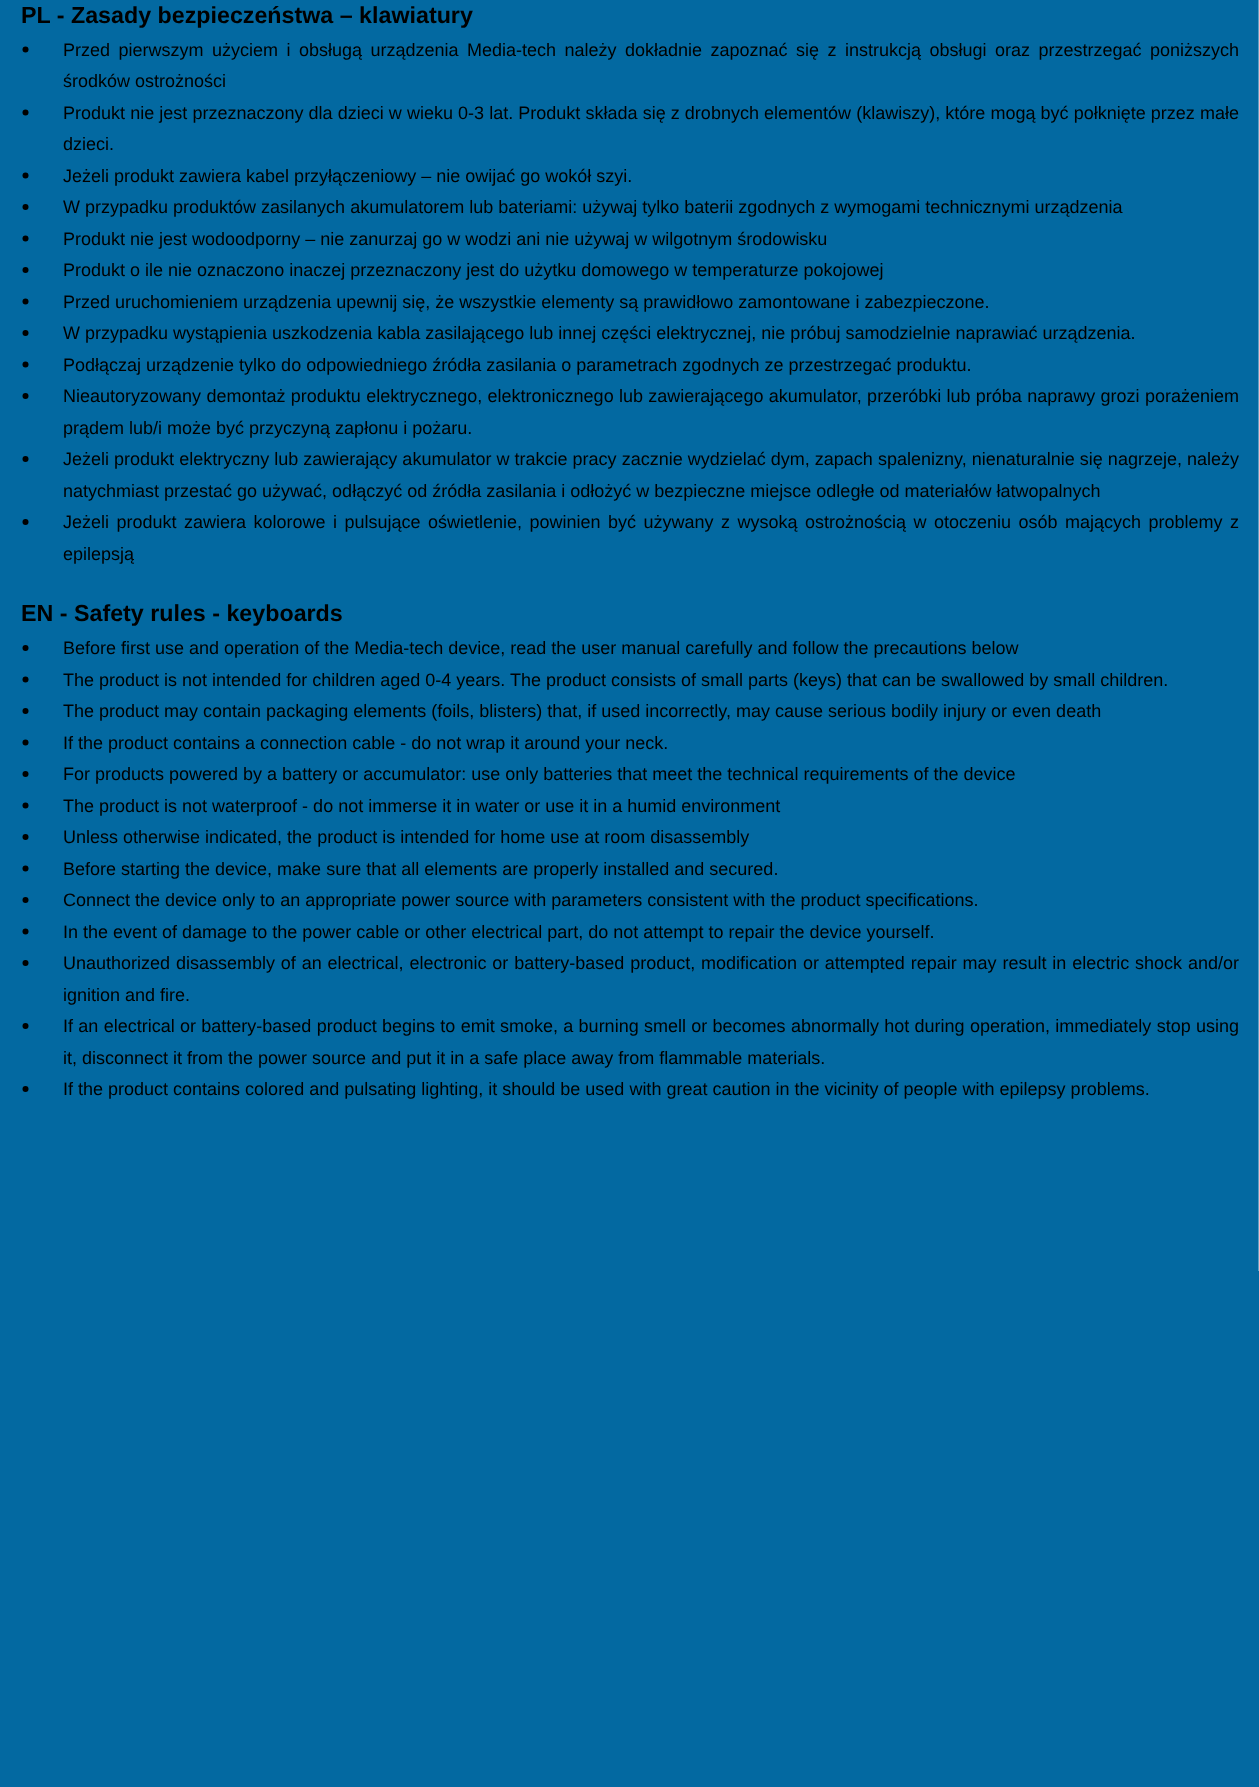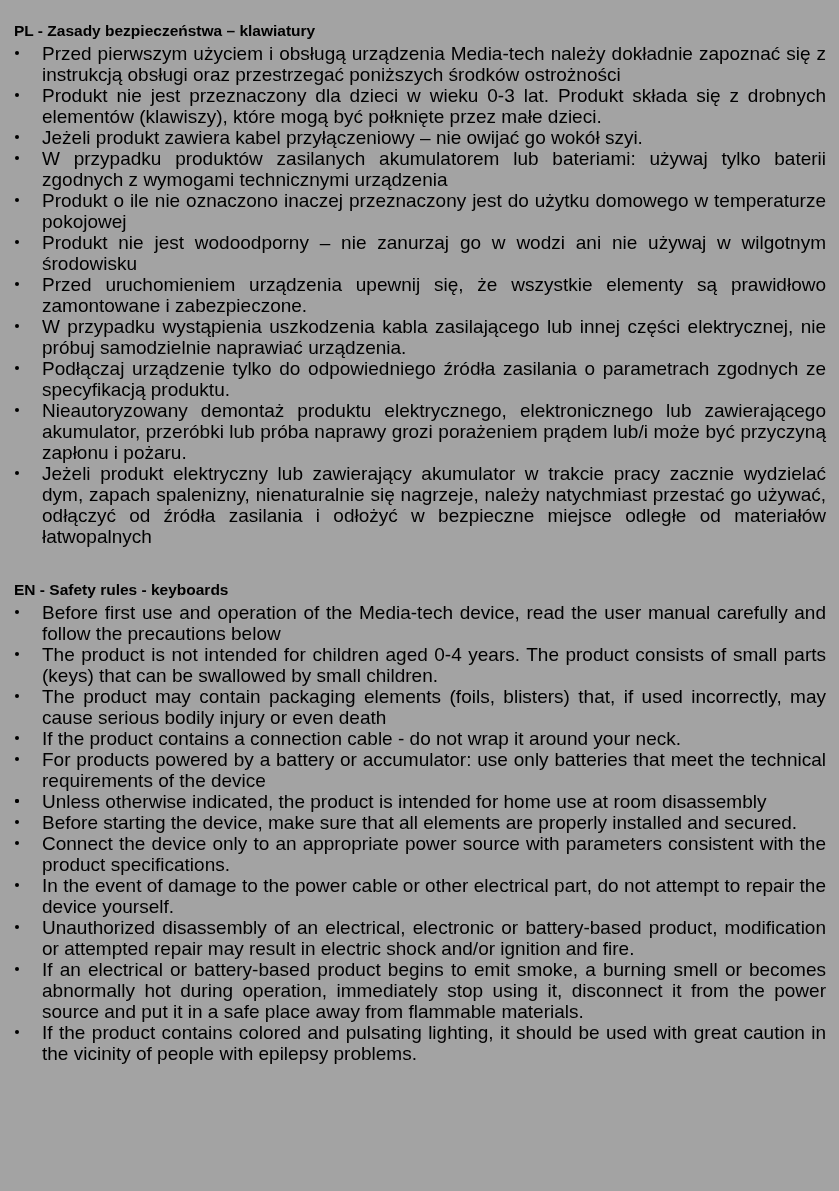--- a/index.html
+++ b/index.html
@@ -11,42 +11,42 @@
     width: 839px;
     min-height: 1191px;
     font-family: "Liberation Sans", "DejaVu Sans", sans-serif;
     color: #000000;
     -webkit-font-smoothing: antialiased;
   }
   .page {
     box-sizing: border-box;
     width: 839px;
     min-height: 1191px;
-    padding: 20px 13px 40px 14px;
-    background: #a3a3a3;
+    padding: 0 13px 40px 14px;
+    background: #0369a1;
   }
   .section-heading {
     font-size: 15.5px;
     line-height: 21px;
     font-weight: bold;
     margin: 0 0 2px 0;
   }
   .section + .section {
-    margin-top: 32px;
+    margin-top: 19px;
   }
   ul.bullet-list {
     list-style: none;
     margin: 0;
     padding: 0;
   }
   ul.bullet-list li {
     position: relative;
     display: block;
     padding-left: 28px;
-    font-size: 19px;
+    font-size: 12px;
     line-height: 21px;
     text-align: justify;
     hyphens: auto;
     -webkit-hyphens: auto;
   }
   ul.bullet-list .dot {
     position: absolute;
     left: 1px;
     top: 8px;
     width: 4px;
@@ -63,39 +63,40 @@
 
 <div class="page">
 
   <section class="section" lang="pl">
     <h1 class="section-heading">PL - Zasady bezpieczeństwa – klawiatury</h1>
     <ul class="bullet-list">
         <li><span class="dot"></span><span class="item-text">Przed pierwszym użyciem i obsługą urządzenia Media-tech należy dokładnie zapoznać się z instrukcją obsługi oraz przestrzegać poniższych środków ostrożności</span></li>
         <li><span class="dot"></span><span class="item-text">Produkt nie jest przeznaczony dla dzieci w wieku 0-3 lat. Produkt składa się z drobnych elementów (klawiszy), które mogą być połknięte przez małe dzieci.</span></li>
         <li><span class="dot"></span><span class="item-text">Jeżeli produkt zawiera kabel przyłączeniowy – nie owijać go wokół szyi.</span></li>
         <li><span class="dot"></span><span class="item-text">W przypadku produktów zasilanych akumulatorem lub bateriami: używaj tylko baterii zgodnych z wymogami technicznymi urządzenia</span></li>
+        <li><span class="dot"></span><span class="item-text">Produkt nie jest wodoodporny – nie zanurzaj go w wodzi ani nie używaj w wilgotnym środowisku</span></li>
         <li><span class="dot"></span><span class="item-text">Produkt o ile nie oznaczono inaczej przeznaczony jest do użytku domowego w temperaturze pokojowej</span></li>
-        <li><span class="dot"></span><span class="item-text">Produkt nie jest wodoodporny – nie zanurzaj go w wodzi ani nie używaj w wilgotnym środowisku</span></li>
         <li><span class="dot"></span><span class="item-text">Przed uruchomieniem urządzenia upewnij się, że wszystkie elementy są prawidłowo zamontowane i zabezpieczone.</span></li>
         <li><span class="dot"></span><span class="item-text">W przypadku wystąpienia uszkodzenia kabla zasilającego lub innej części elektrycznej, nie próbuj samodzielnie naprawiać urządzenia.</span></li>
-        <li><span class="dot"></span><span class="item-text">Podłączaj urządzenie tylko do odpowiedniego źródła zasilania o parametrach zgodnych ze specyfikacją produktu.</span></li>
+        <li><span class="dot"></span><span class="item-text">Podłączaj urządzenie tylko do odpowiedniego źródła zasilania o parametrach zgodnych ze przestrzegać produktu.</span></li>
         <li><span class="dot"></span><span class="item-text">Nieautoryzowany demontaż produktu elektrycznego, elektronicznego lub zawierającego akumulator, przeróbki lub próba naprawy grozi porażeniem prądem lub/i może być przyczyną zapłonu i pożaru.</span></li>
         <li><span class="dot"></span><span class="item-text">Jeżeli produkt elektryczny lub zawierający akumulator w trakcie pracy zacznie wydzielać dym, zapach spalenizny, nienaturalnie się nagrzeje, należy natychmiast przestać go używać, odłączyć od źródła zasilania i odłożyć w bezpieczne miejsce odległe od materiałów łatwopalnych</span></li>
+        <li><span class="dot"></span><span class="item-text">Jeżeli produkt zawiera kolorowe i pulsujące oświetlenie, powinien być używany z wysoką ostrożnością w otoczeniu osób mających problemy z epilepsją</span></li>
       </ul>
   </section>
 
   <section class="section" lang="en">
     <h1 class="section-heading">EN - Safety rules - keyboards</h1>
     <ul class="bullet-list">
         <li><span class="dot"></span><span class="item-text">Before first use and operation of the Media-tech device, read the user manual carefully and follow the precautions below</span></li>
         <li><span class="dot"></span><span class="item-text">The product is not intended for children aged 0-4 years. The product consists of small parts (keys) that can be swallowed by small children.</span></li>
         <li><span class="dot"></span><span class="item-text">The product may contain packaging elements (foils, blisters) that, if used incorrectly, may cause serious bodily injury or even death</span></li>
         <li><span class="dot"></span><span class="item-text">If the product contains a connection cable - do not wrap it around your neck.</span></li>
         <li><span class="dot"></span><span class="item-text">For products powered by a battery or accumulator: use only batteries that meet the technical requirements of the device</span></li>
-        <li><span class="dot"></span></li>
+        <li><span class="dot"></span><span class="item-text">The product is not waterproof - do not immerse it in water or use it in a humid environment</span></li>
         <li><span class="dot"></span><span class="item-text">Unless otherwise indicated, the product is intended for home use at room disassembly</span></li>
         <li><span class="dot"></span><span class="item-text">Before starting the device, make sure that all elements are properly installed and secured.</span></li>
         <li><span class="dot"></span><span class="item-text">Connect the device only to an appropriate power source with parameters consistent with the product specifications.</span></li>
         <li><span class="dot"></span><span class="item-text">In the event of damage to the power cable or other electrical part, do not attempt to repair the device yourself.</span></li>
         <li><span class="dot"></span><span class="item-text">Unauthorized disassembly of an electrical, electronic or battery-based product, modification or attempted repair may result in electric shock and/or ignition and fire.</span></li>
         <li><span class="dot"></span><span class="item-text">If an electrical or battery-based product begins to emit smoke, a burning smell or becomes abnormally hot during operation, immediately stop using it, disconnect it from the power source and put it in a safe place away from flammable materials.</span></li>
         <li><span class="dot"></span><span class="item-text">If the product contains colored and pulsating lighting, it should be used with great caution in the vicinity of people with epilepsy problems.</span></li>
       </ul>
   </section>
 

